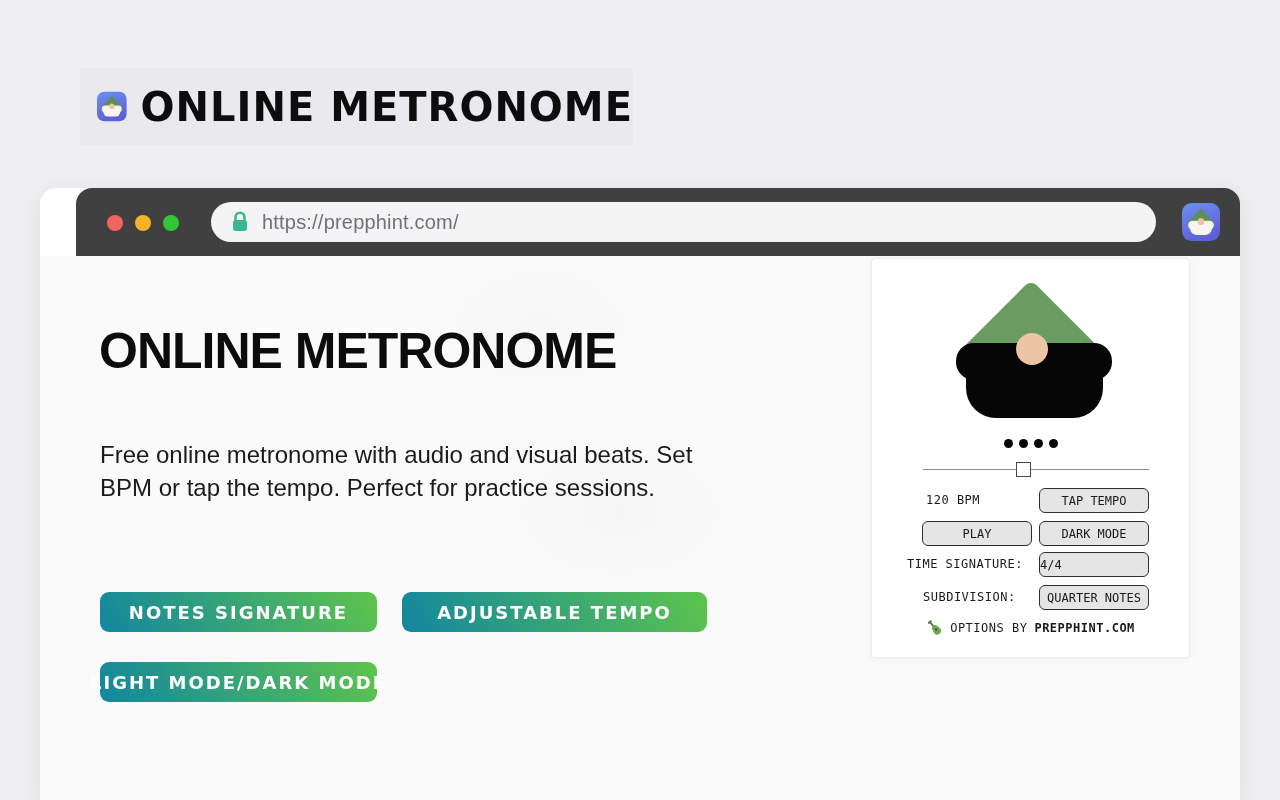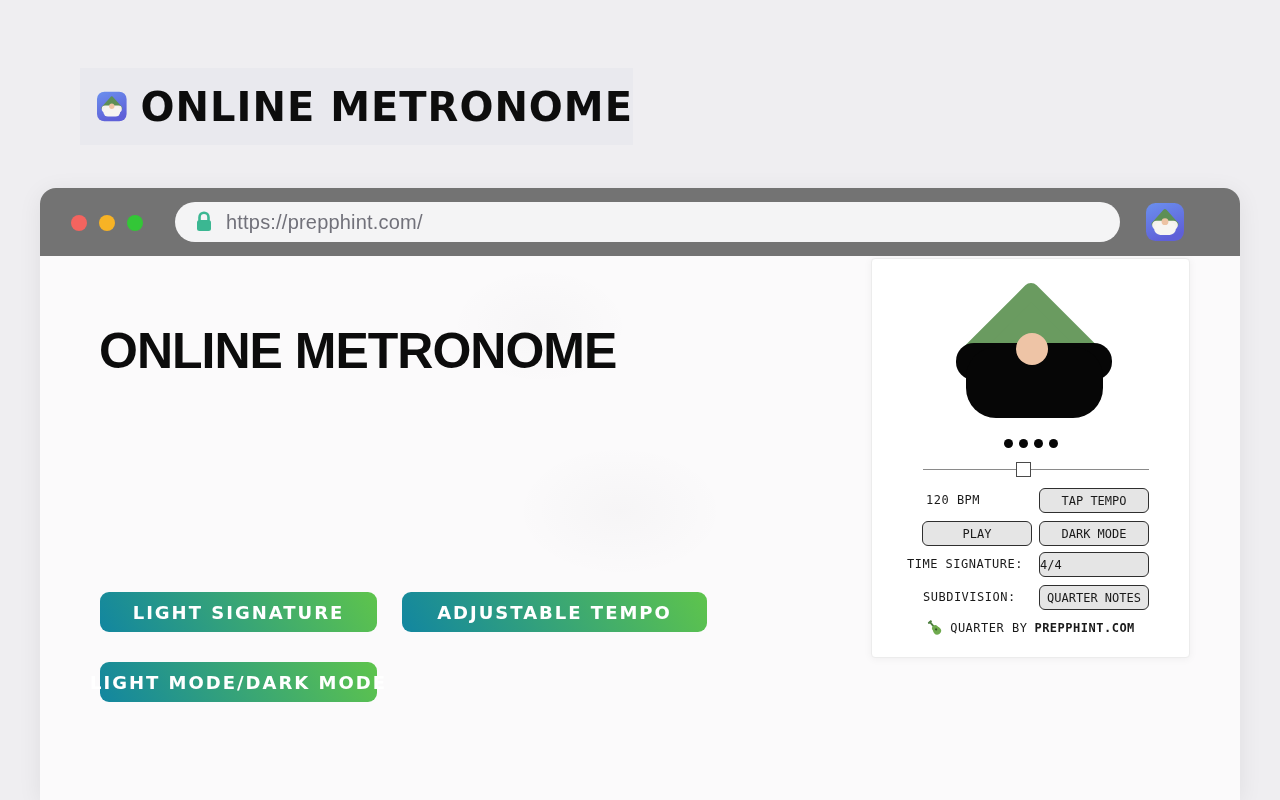--- a/index.html
+++ b/index.html
@@ -27,22 +27,23 @@
 
   
   .browser {
     position: absolute; left: 40px; top: 188px;
     width: 1200px; height: 612px;
     background: #ffffff;
     border-radius: 16px 16px 0 0;
     box-shadow: 0 4px 24px rgba(0,0,0,0.07);
   }
   .topbar {
-    position: relative; height: 68px; background: #737373;
+    position: relative; height: 68px; background: #404040;
     border-radius: 16px 16px 0 0;
+    margin-left: 36px;
   }
   .traffic { position: absolute; left: 31px; top: 27px; display: flex; gap: 12px; }
   .traffic span { width: 16px; height: 16px; border-radius: 50%; display: block; }
   .urlbar {
     position: absolute; left: 135px; top: 14px;
     width: 945px; height: 40px;
     background: #f4f4f5; border-radius: 20px;
     display: flex; align-items: center; gap: 12px;
     padding-left: 19px;
   }
@@ -167,23 +168,24 @@
       <rect x="0" y="0" width="56" height="56" rx="14" fill="url(#iconbg)"></rect>
       <polygon points="28,12 45,31 11,31" fill="#5d8f56" stroke="#5d8f56" stroke-width="6" stroke-linejoin="round"></polygon>
       <rect x="9" y="26" width="38" height="13" rx="6.5" fill="#f4f1ec"></rect>
       <rect x="12" y="28" width="32" height="19" rx="9" fill="#f7f5f1"></rect>
       <circle cx="28" cy="27.5" r="5" fill="#edc3a3"></circle>
     </svg>
   </div>
 
   <div class="content">
     <h1 class="hero-title">ONLINE METRONOME</h1>
+    <p class="hero-desc">Free online metronome with audio and visual beats. Set BPM or tap the tempo. Perfect for practice sessions.</p>
 
     <div class="features">
-      <button class="feat-btn">LIGHT SIGNATURE</button>
+      <button class="feat-btn">NOTES SIGNATURE</button>
       <button class="feat-btn">ADJUSTABLE TEMPO</button>
       <button class="feat-btn">LIGHT MODE/DARK MODE</button>
     </div>
 
     <div class="card">
       <svg class="gnome" width="200" height="150" viewBox="0 0 200 150">
         <polygon points="100,17 163,80 37,80" fill="#6a9b60" stroke="#6a9b60" stroke-width="16" stroke-linejoin="round"></polygon>
         <rect x="25" y="69" width="156" height="37" rx="18" fill="#060606"></rect>
         <rect x="35" y="73" width="137" height="71" rx="30" fill="#060606"></rect>
         <circle cx="101" cy="75" r="16" fill="#eec4a6"></circle>
@@ -216,18 +218,18 @@
       <div class="card-footer">
         <svg width="17" height="17" viewBox="0 0 17 17">
           <g transform="rotate(-40 8.5 8.5)">
             <rect x="7.6" y="1" width="1.8" height="7" rx="0.9" fill="#4c7e3e"></rect>
             <rect x="6.3" y="0.4" width="4.4" height="2" rx="0.7" fill="#4c7e3e"></rect>
             <circle cx="8.5" cy="9.5" r="3.1" fill="#6faa4e"></circle>
             <circle cx="8.5" cy="12.6" r="3.9" fill="#6faa4e"></circle>
             <circle cx="8.5" cy="11" r="1.1" fill="#2f5526"></circle>
           </g>
         </svg>
-        <span>QUARTER BY</span>
+        <span>OPTIONS BY</span>
         <span class="brand">PREPPHINT.COM</span>
       </div>
     </div>
   </div>
 </div>
 
 </body></html>

